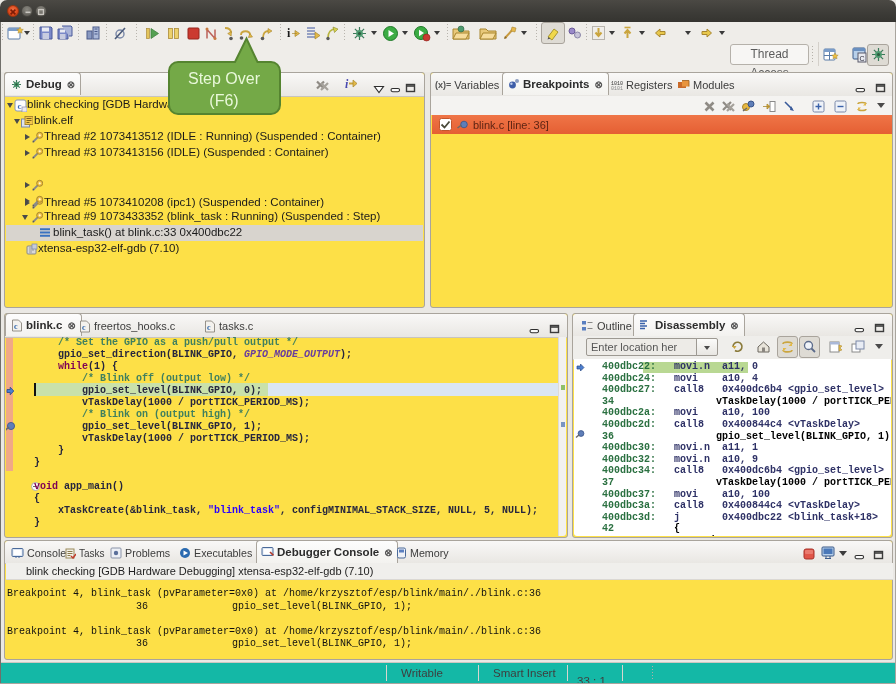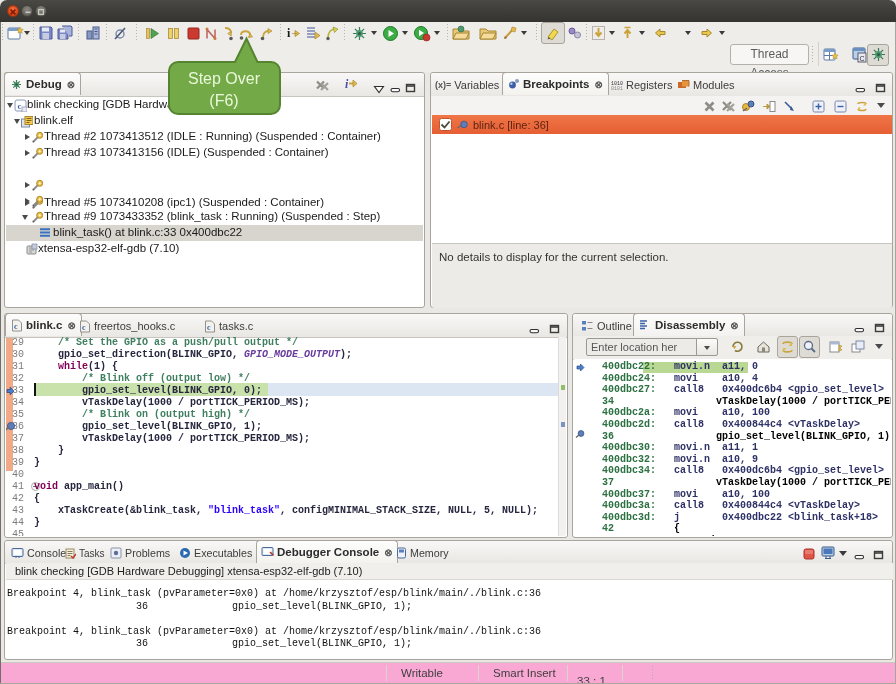--- a/index.html
+++ b/index.html
@@ -16,21 +16,21 @@
 .wbtn svg{display:block;}
 
 #toolbar{left:0;top:22px;width:896px;height:50px;background:#efede9;}
 .ticon{position:absolute;top:3px;width:17px;height:17px;}
 .ticon svg{display:block;}
 .dd{position:absolute;top:9px;width:0;height:0;border-left:3.5px solid transparent;
   border-right:3.5px solid transparent;border-top:4px solid #3a3a3a;}
 #qa{position:absolute;left:730px;top:44px;width:77px;height:19px;border:1px solid #b5b1aa;
   border-radius:3px;background:#f7f6f4;color:#5c5c5c;font-size:12px;line-height:19px;text-align:center;}
 
-.panel{position:absolute;background:#ffffff;border:1px solid #a9a49c;border-radius:3px;box-sizing:border-box;}
+.panel{position:absolute;background:#fde047;border:1px solid #a9a49c;border-radius:3px;box-sizing:border-box;}
 .phead{position:absolute;left:0;top:0;right:0;height:23px;
   background:linear-gradient(#f9f8f7,#e9e7e3);border-bottom:1px solid #c8c4be;
   border-radius:3px 3px 0 0;}
 .tab{position:absolute;top:-1px;height:23px;background:linear-gradient(#fdfdfd,#f3f2ef);
   border:1px solid #a9a49c;border-bottom:none;border-radius:4px 4px 0 0;
   font-size:11.5px;font-weight:bold;color:#2c2c2c;white-space:nowrap;
   display:flex;align-items:center;padding:0 5px;box-sizing:border-box;}
 .tabu{position:absolute;top:2px;height:20px;font-size:11px;color:#3c3c3c;white-space:nowrap;
   display:flex;align-items:center;padding:0 6px;}
 .tab svg,.tabu svg{margin-right:3px;}
@@ -493,23 +493,20 @@
         <rect x="0.5" y="0.5" width="12" height="12" rx="2" fill="#fff" stroke="#c4552b"></rect>
         <path d="M2.5 6.5l3 3 5-6" fill="none" stroke="#4a4a3a" stroke-width="1.8"></path>
       </svg>
     <svg width="13" height="11" style="margin-left:4px;">
         <circle cx="8" cy="5.5" r="3.3" fill="#5f7eb8" stroke="#38548a" stroke-width=".8"></circle>
         <path d="M1.5 9l4-3" stroke="#6a6a6a" stroke-width="1.5"></path>
       </svg>
     <span style="font-size:11px;color:#5e2413;margin-left:4px;">blink.c [line: 36]</span>
   </div>
 
-  <div class="abs" style="left:1px;top:170px;width:460px;height:64px;background:#edebe7;border-top:1px solid #c8c4be;border-radius:0 0 2px 2px;">
-    <div style="font-size:11.5px;color:#333;padding:7px 0 0 7px;">No details to display for the current selection.</div>
-  </div>
 </div>
 
 <div class="panel" id="edpanel" style="left:4px;top:313px;width:564px;height:225px;">
   <div class="phead"></div>
   <div class="tab" style="left:0px;">
     <svg width="12" height="13">
         <path d="M1.5 1h6l3 3v8h-9z" fill="#f4f2ee" stroke="#8a867e" stroke-width=".9"></path>
         <text x="3" y="10" font-size="8" font-weight="bold" fill="#2860a8" font-family="Liberation Serif">c</text>
       </svg>
     blink.c<span class="tx">⊗</span>
@@ -535,37 +532,20 @@
       </svg></div>
   <div id="edbody" class="abs" style="left:1px;top:23px;right:1px;bottom:1px;overflow:hidden;border-radius:0 0 3px 3px;">
 
     <div class="abs" style="left:0px;top:1px;width:6.5px;height:133px;background:#f1a987;"></div>
 
     <div class="abs" style="left:28px;top:46px;width:234px;height:12.5px;background:#c9e1aa;"></div>
     <div class="abs" style="left:262px;top:46px;width:292px;height:12.5px;background:#dbe6f2;"></div>
 
     <div class="abs" style="left:28px;top:46px;width:1.6px;height:12.5px;background:#111;"></div>
 
-    <pre class="abs" style="left:0;top:0px;width:18px;text-align:right;color:#7c7c7c;">29
-30
-31
-32
-33
-34
-35
-36
-37
-38
-39
-40
-41
-42
-43
-44
-45</pre>
 
     <div class="abs" style="left:24.5px;top:144.5px;width:9px;height:9px;border:1px solid #b0aca4;border-radius:50%;background:#fcfcfb;box-sizing:border-box;">
         <div style="margin:3px 1.5px;width:4px;height:1px;background:#6a6a6a;"></div>
       </div>
 
     <svg class="abs" style="left:0px;top:48.5px;" width="9" height="10">
         <path d="M1 3.5h3.2V1.2L7.8 5 4.2 8.8V6.5H1z" fill="#4d7fd0" stroke="#2a4a86" stroke-width=".8"></path>
       </svg>
 
     <svg class="abs" style="left:-2px;top:84px;" width="12" height="11">
@@ -738,29 +718,29 @@
       </svg></div>
   <div class="abs" style="left:834px;top:10px;width:0;height:0;border-left:4.5px solid transparent;border-right:4.5px solid transparent;border-top:5.5px solid #3c3c3c;"></div>
   <div class="minmax" style="left:849px;top:5px;"><svg width="11" height="10">
         <rect x="1" y="5.5" width="8.6" height="3.2" rx="1.6" fill="#fbfbfa" stroke="#2e2e2e" stroke-width="1.1"></rect>
       </svg></div>
   <div class="minmax" style="left:868px;top:5px;"><svg width="11" height="10">
         <rect x="1.5" y="1.5" width="8" height="7" fill="none" stroke="#3c3c3c" stroke-width="1.4"></rect>
         <path d="M1.5 3h8" stroke="#3c3c3c" stroke-width="1.6"></path>
       </svg></div>
 
-  <div class="abs" style="left:1px;top:22px;width:887px;height:17px;background:#f0efec;border-bottom:1px solid #dbd8d3;font-size:11px;color:#222;line-height:17px;padding-left:9px;box-sizing:border-box;">blink checking [GDB Hardware Debugging] xtensa-esp32-elf-gdb (7.10)</div>
+  <div class="abs" style="left:1px;top:22px;width:887px;height:17px;background:#f0efec;border-bottom:1px solid #dbd8d3;font-size:11px;color:#222;line-height:17px;padding-left:20px;box-sizing:border-box;">blink checking [GDB Hardware Debugging] xtensa-esp32-elf-gdb (7.10)</div>
   <pre class="cpre abs" style="left:2px;top:47px;text-align:center;">Breakpoint 4, blink_task (pvParameter=0x0) at /home/krzysztof/esp/blink/main/./blink.c:36
 36              gpio_set_level(BLINK_GPIO, 1);
 
 Breakpoint 4, blink_task (pvParameter=0x0) at /home/krzysztof/esp/blink/main/./blink.c:36
 36              gpio_set_level(BLINK_GPIO, 1);</pre>
 </div>
 
-<div class="abs" style="left:0;top:662px;width:896px;height:22px;background:#f9a8d4;border-top:1px solid #cbc7c1;">
+<div class="abs" style="left:0;top:662px;width:896px;height:22px;background:#14b8a6;border-top:1px solid #cbc7c1;">
   <div class="abs" style="left:401px;top:4px;font-size:11.5px;color:#3e3e3e;">Writable</div>
   <div class="abs" style="left:493px;top:4px;font-size:11.5px;color:#3e3e3e;">Smart Insert</div>
   <div class="abs" style="left:577px;top:12px;font-size:11.5px;color:#3e3e3e;">33 : 1</div>
   <div class="abs" style="left:652px;top:3px;width:1px;height:15px;background:repeating-linear-gradient(#b2aea8 0 1px,transparent 1px 3px);"></div>
   <div class="abs" style="left:386px;top:2px;width:1px;height:16px;background:#d8d5cf;"></div>
   <div class="abs" style="left:478px;top:2px;width:1px;height:16px;background:#d8d5cf;"></div>
   <div class="abs" style="left:567px;top:2px;width:1px;height:16px;background:#d8d5cf;"></div>
   <div class="abs" style="left:622px;top:2px;width:1px;height:16px;background:#d8d5cf;"></div>
 </div>
 

